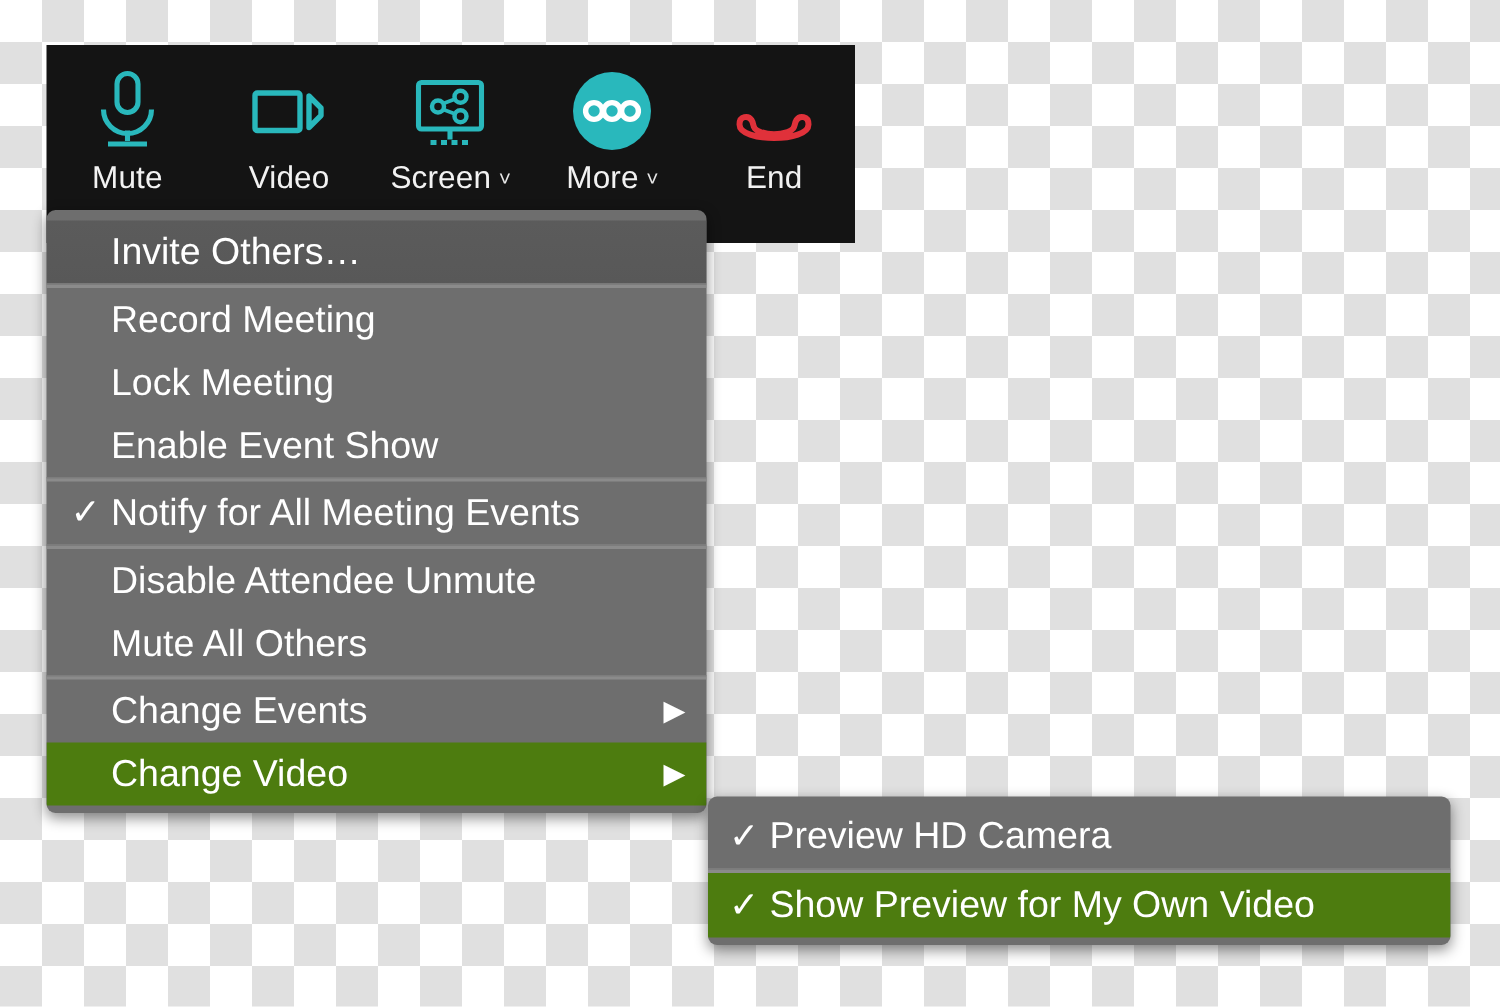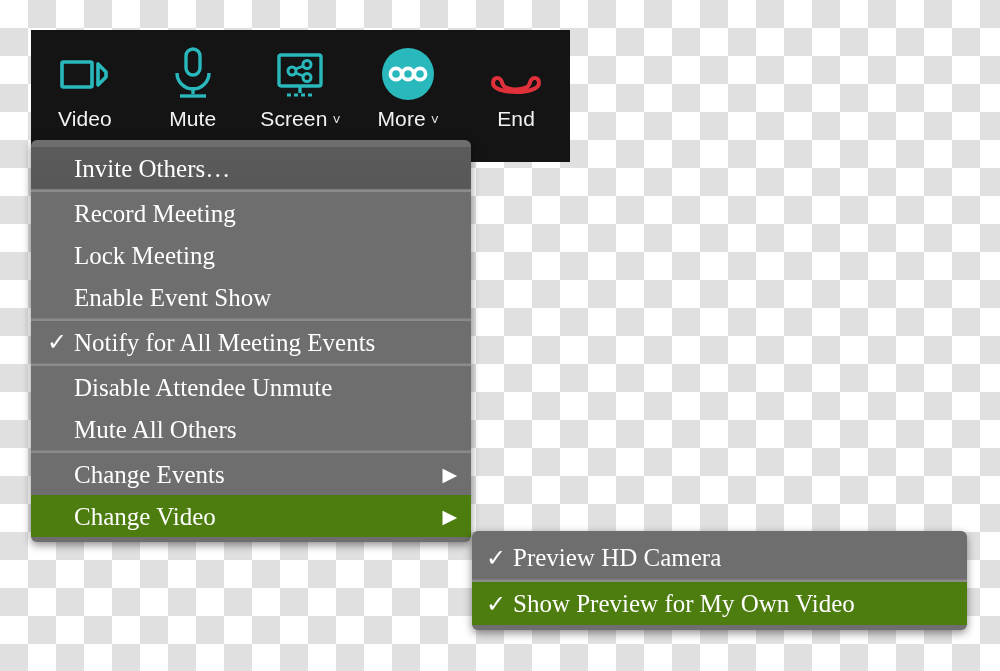--- a/index.html
+++ b/index.html
@@ -91,21 +91,20 @@
     position: relative;
     height: 42px;
     display: flex;
     align-items: center;
     color: #ffffff;
     font-size: 25px;
     line-height: 1;
     padding: 0 14px 0 16px;
     box-sizing: border-box;
     white-space: nowrap;
-    font-family: Liberation Serif, serif;
   }
   .menu-item .check {
     width: 27px;
     flex: 0 0 27px;
     font-size: 24px;
     color: #ffffff;
     text-align: left;
   }
   .menu-item .check.empty { color: transparent; }
   .menu-item .lbl {
@@ -144,41 +143,41 @@
   }
   #submenu .menu-item { font-size: 25px; height: 43px; padding-left: 14px; }
 </style>
 </head>
 <body>
 
 <div id="toolbar">
 
   <div class="tb-item">
     <div class="tb-icon">
-      <svg width="54" height="56" viewBox="0 0 54 56">
-        <rect x="4" y="15" width="30" height="25" rx="1.5" fill="none" stroke="#29b8bc" stroke-width="3.6"></rect>
-        <path d="M40 17 L40 38 L48 30 L48 25 Z" fill="none" stroke="#29b8bc" stroke-width="3.6" stroke-linejoin="round"></path>
-      </svg>
-    </div>
-    <div class="tb-label">
-      <span>Video</span>
-    </div>
-  </div>
-
-  <div class="tb-item">
-    <div class="tb-icon">
       <svg width="46" height="56" viewBox="0 0 46 56">
         <rect x="16" y="2" width="14" height="26" rx="7" fill="none" stroke="#29b8bc" stroke-width="3.4"></rect>
         <path d="M7 26 a16 16 0 0 0 32 0" fill="none" stroke="#29b8bc" stroke-width="3.4" stroke-linecap="butt"></path>
         <line x1="23" y1="40" x2="23" y2="47" stroke="#29b8bc" stroke-width="3.4"></line>
         <line x1="10" y1="49" x2="36" y2="49" stroke="#29b8bc" stroke-width="3.4"></line>
       </svg>
     </div>
     <div class="tb-label">
       <span>Mute</span>
+    </div>
+  </div>
+
+  <div class="tb-item">
+    <div class="tb-icon">
+      <svg width="54" height="56" viewBox="0 0 54 56">
+        <rect x="4" y="15" width="30" height="25" rx="1.5" fill="none" stroke="#29b8bc" stroke-width="3.6"></rect>
+        <path d="M40 17 L40 38 L48 30 L48 25 Z" fill="none" stroke="#29b8bc" stroke-width="3.6" stroke-linejoin="round"></path>
+      </svg>
+    </div>
+    <div class="tb-label">
+      <span>Video</span>
     </div>
   </div>
 
   <div class="tb-item">
     <div class="tb-icon">
       <svg width="52" height="56" viewBox="0 0 52 56">
         <rect x="5" y="8" width="42" height="31" rx="2" fill="none" stroke="#29b8bc" stroke-width="3.4"></rect>
         <circle cx="18" cy="24" r="4" fill="none" stroke="#29b8bc" stroke-width="3"></circle>
         <circle cx="33" cy="17.5" r="4" fill="none" stroke="#29b8bc" stroke-width="3"></circle>
         <circle cx="33" cy="30.5" r="4" fill="none" stroke="#29b8bc" stroke-width="3"></circle>

